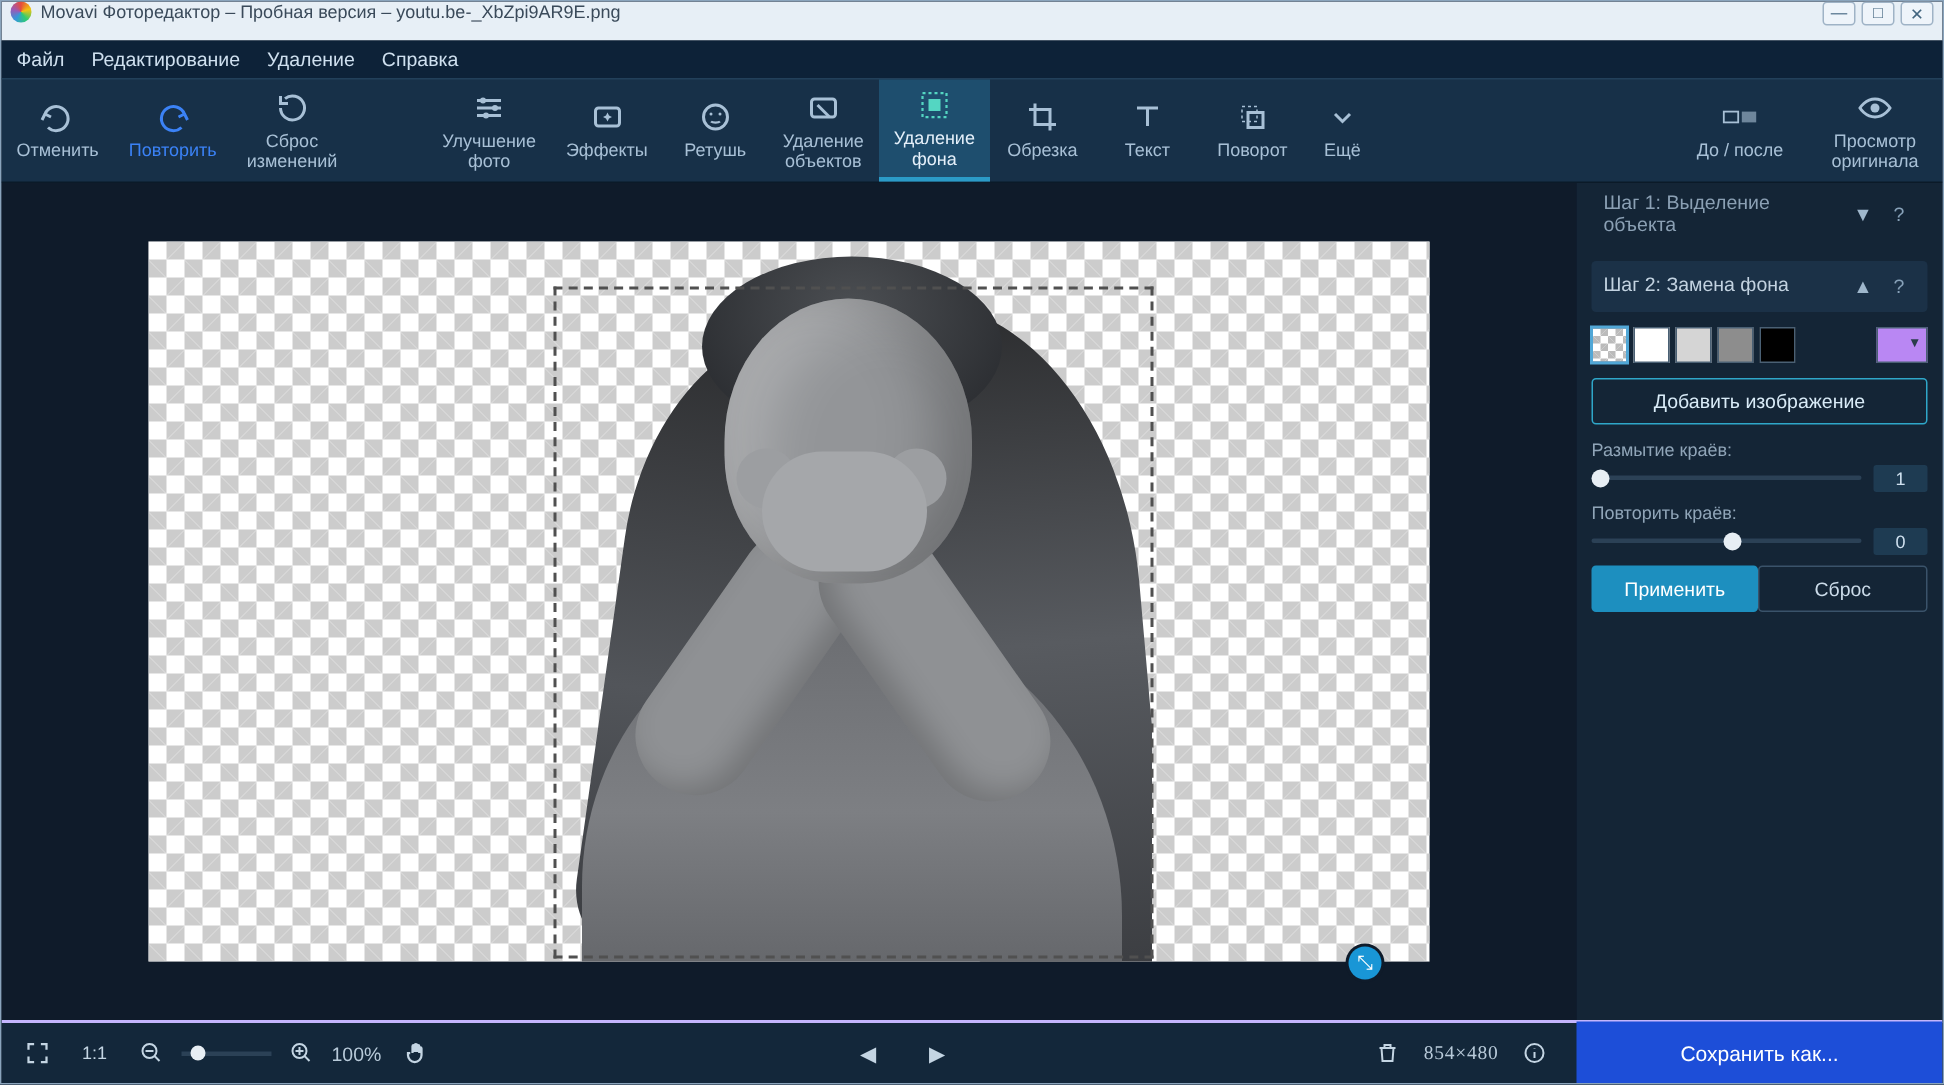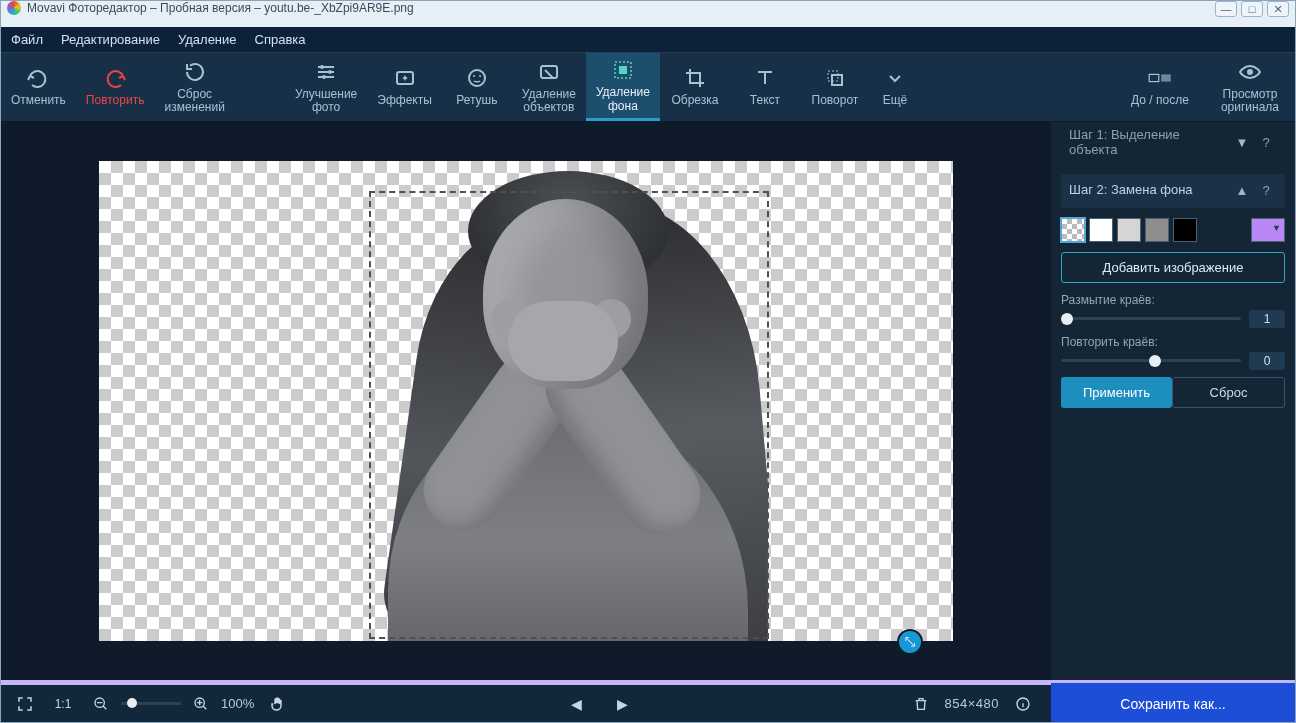--- a/index.html
+++ b/index.html
@@ -5,21 +5,21 @@
 * { box-sizing: border-box; margin: 0; padding: 0; font-family: "Segoe UI", Arial, sans-serif; }
 body { width: 1296px; height: 723px; background: #0f1b2a; overflow: hidden; border: 1px solid #8aa4bc; }
 .titlebar { height: 26px; background: #e7eff6; display: flex; align-items: flex-start; padding: 0 6px; font-size: 12px; color: #3a4a5a; }
 .titlebar .logo { width: 14px; height: 14px; border-radius: 50%; background: conic-gradient(#e74c3c, #f1c40f, #2ecc71, #3498db, #9b59b6, #e74c3c); margin-right: 6px; }
 .titlebar .spacer { flex: 1; }
 .titlebar .winbtn { width: 22px; height: 16px; border: 1px solid #9fb3c6; border-radius: 3px; margin-left: 4px; display: flex; align-items: center; justify-content: center; color: #42657f; font-size: 11px; background: #eef4fa; cursor: pointer; }
 .menubar { height: 25px; background: #0d2238; display: flex; align-items: center; padding: 0 10px; gap: 18px; color: #cfe0ef; font-size: 13px; }
 .menubar span { cursor: pointer; }
 .toolbar { height: 70px; background: #173048; display: flex; align-items: stretch; color: #a8c0d6; font-size: 12px; border-top: 1px solid #22405a; border-bottom: 1px solid #0b1a28; }
 .tbtn { display: flex; flex-direction: column; align-items: center; justify-content: center; padding: 4px 10px; gap: 4px; cursor: pointer; text-align: center; line-height: 1.1; min-width:70px;}
-.tbtn.disabled { color: #ef4444; }
+.tbtn.disabled { color: #3b82f6; }
 .tbtn.active { background: #1e4e6e; color: #e5f0fa; border-bottom: 3px solid #2b9bc7; }
 .tbtn svg,.tbtn .ico { width: 24px; height: 24px; }
 .toolbar .tgroup { display:flex; }
 .toolbar .tspacer { width: 50px; }
 .toolbar .tflex { flex:1; }
 .toolbar .rbtn { min-width: 90px; }
 .content { display: flex; height: calc(100% - 26px - 25px - 70px - 42px); }
 .canvas-area { flex: 1; display: flex; align-items: center; justify-content: center; position: relative; background: #0f1b2a;}
 .checker { position: relative; width: 854px; height: 480px; background-color: #fff; background-image: linear-gradient(45deg, #ccc 25%, transparent 25%), linear-gradient(-45deg, #ccc 25%, transparent 25%), linear-gradient(45deg, transparent 75%, #ccc 75%), linear-gradient(-45deg, transparent 75%, #ccc 75%); background-size: 24px 24px; background-position: 0 0, 0 12px, 12px -12px, -12px 0; }
 .subject { position: absolute; left: 264px; top: 0; width: 405px; height: 480px; overflow: hidden; }
@@ -50,29 +50,29 @@
 .colordrop::after{content:"▼"; position:absolute; right:3px; top:4px; font-size:9px; color:#2a3c4c;}
 .btn-outline { border:1px solid #2fa7c9; color:#d9ebf7; background:transparent; padding:7px 0; border-radius:3px; cursor:pointer; font-size:13px; text-align:center;}
 .slider-block { font-size:12px; color:#90a5b8;}
 .slider-track { position:relative; height:12px; margin-top:6px; display:flex; align-items:center;}
 .slider-track .track{ flex:1; height:3px; background:#2b4156; border-radius:2px;}
 .slider-track .thumb{ position:absolute; top:0; width:12px; height:12px; border-radius:50%; background:#e7eef4;}
 .slider-track .val{ width:36px; height:18px; margin-left:8px; background:#1e3b52; color:#cfe0ef; display:flex; align-items:center; justify-content:center; font-size:12px; border-radius:2px;}
 .btnrow{ display:flex; gap:0;}
 .btn-primary{ flex:1; background:#1d8fbf; color:#fff; border:none; border-radius:3px; padding:7px 0; cursor:pointer; font-size:13px;}
 .btn-secondary{ flex:1; background:transparent; border:1px solid #3a536a; color:#cbdbe9; border-radius:3px; padding:7px 0; cursor:pointer; font-size:13px;}
-.statusbar { height:42px; background:#13273a; display:flex; align-items:center; color:#b8cad9; padding:0 10px; gap:10px; border-top:5px solid #c4b5fd;}
+.statusbar { height:42px; background:#13273a; display:flex; align-items:center; color:#b8cad9; padding:0 10px; gap:10px; border-top:2px solid #c4b5fd;}
 .sicon { width:28px; height:28px; display:flex; align-items:center; justify-content:center; cursor:pointer; color:#c4d5e3;}
 .s-slider { display:flex; align-items:center; gap:6px;}
 .s-slider .tr{ width:60px; height:3px; background:#2b4156; position:relative;}
 .s-slider .th{ position:absolute; left:6px; top:-4px; width:10px; height:10px; background:#e7eef4; border-radius:50%;}
 .s-flex{flex:1;}
 .save-btn{ width:244px; height:42px; margin:-0 -10px 0 4px; background:#1d4ed8; color:#fff; display:flex; align-items:center; justify-content:center; font-size:14px; cursor:pointer;}
 .nav-arrow{ display:flex; gap:18px; font-size:14px;}
-.dim-text{ font-size:13px; letter-spacing:.5px;}
+.dim-text{ font-size:13px; letter-spacing:.5px;font-family:Liberation Serif, serif;}
 svg{display:block;}
 </style>
 </head>
 <body>
 
 <div class="titlebar">
   <span class="logo"></span>
   <span>Movavi Фоторедактор – Пробная версия – youtu.be-_XbZpi9AR9E.png</span>
   <span class="spacer"></span>
   <span class="winbtn">—</span>

